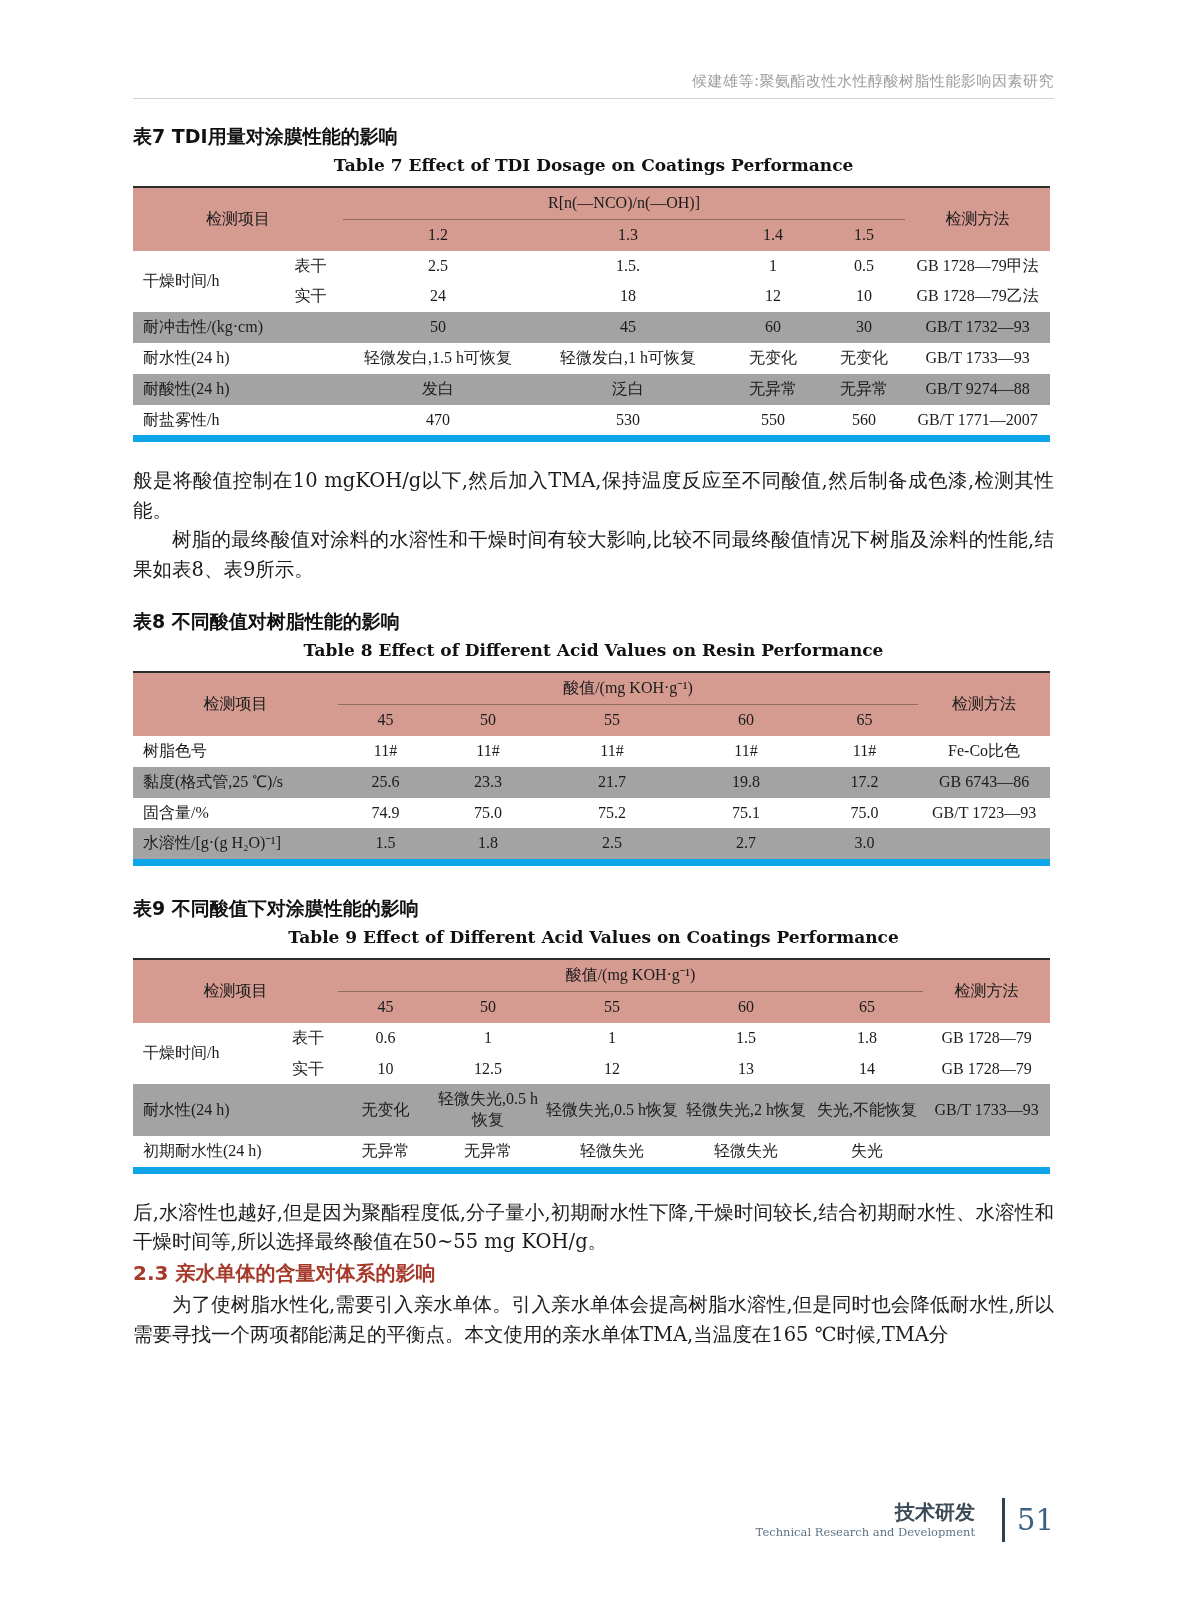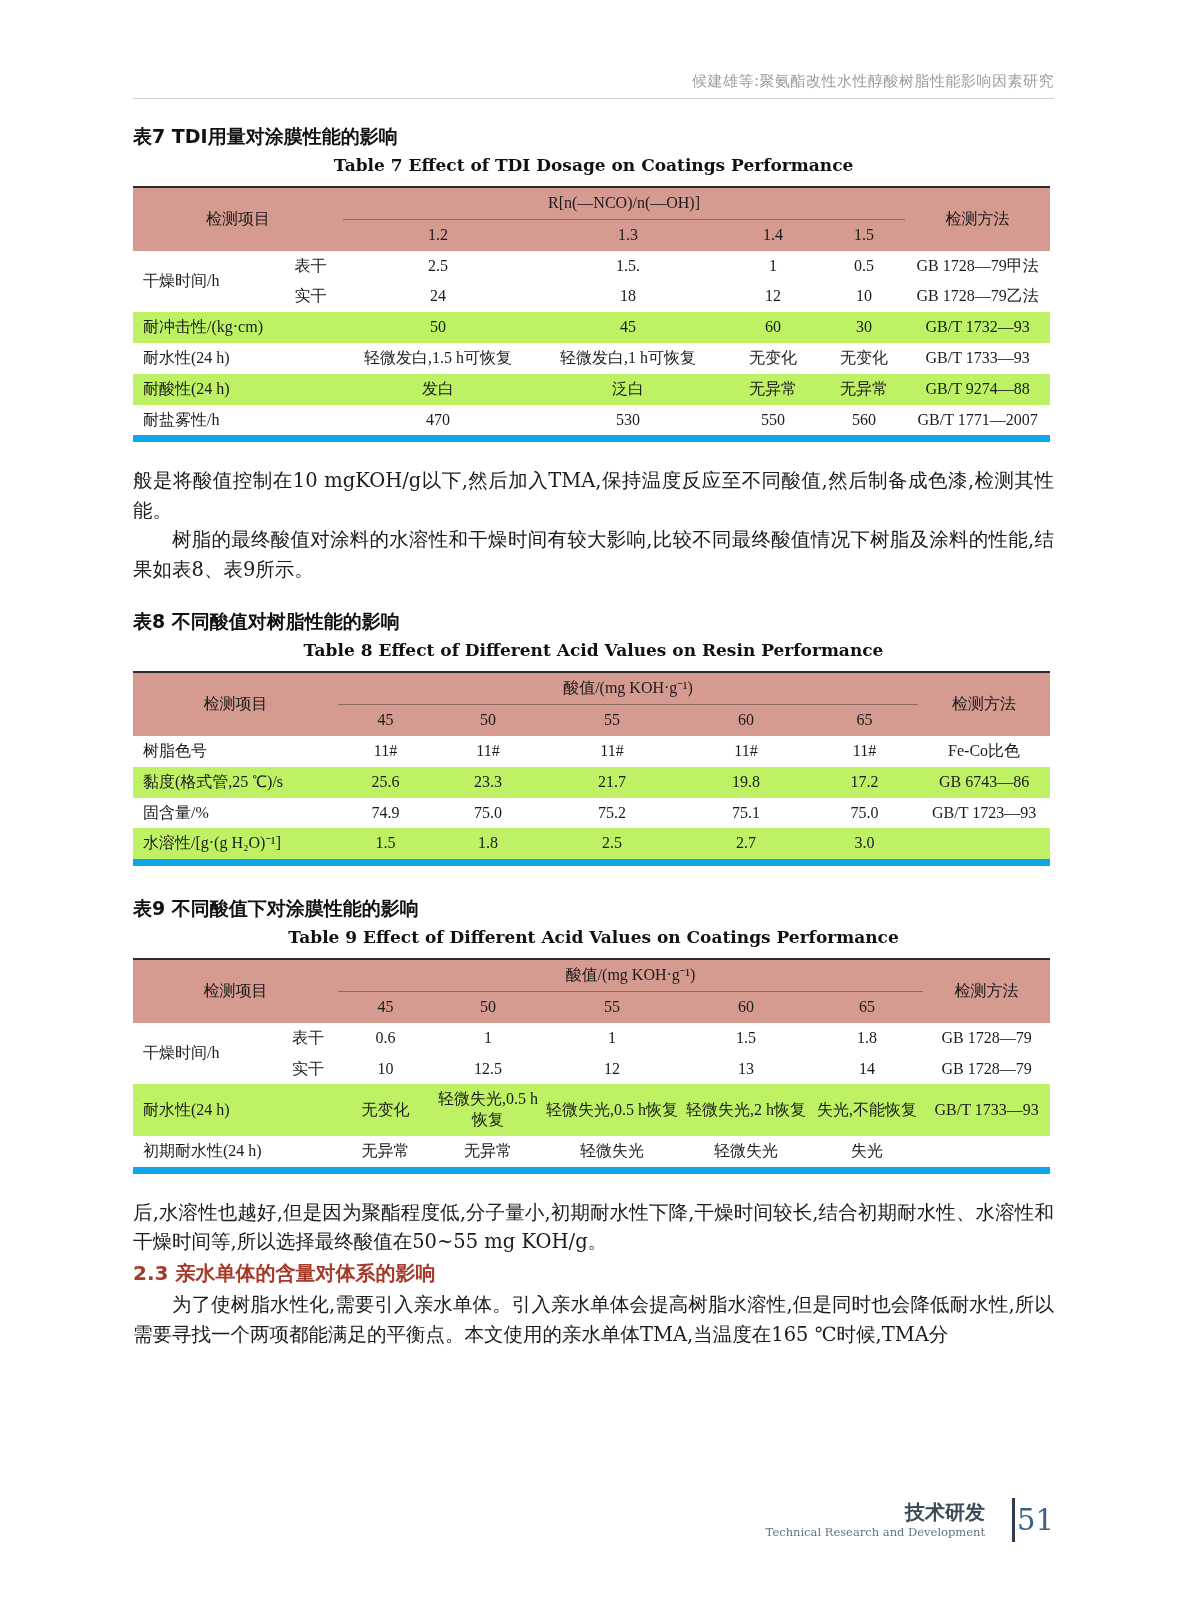--- a/index.html
+++ b/index.html
@@ -30,40 +30,40 @@
   table.data {
     border-collapse:collapse; width:917px; table-layout:fixed; font-size:16px;
     border-top:2px solid #2c2c2c; border-bottom:7px solid #0ea5e9;font-family:Liberation Serif, serif;
   }
   table.data th, table.data td {
     font-weight:normal; text-align:center; vertical-align:middle;
     padding:5px 3px; line-height:1.3; overflow:hidden;
   }
   table.data thead th { background:#d59a90; }
   table.data .span-head { border-bottom:1px solid #8e6a62; }
-  table.data tr.alt td { background:#bef264;margin-left:12px; }
+  table.data tr.alt td { background:#a3a3a3;margin-left:12px; }
   table.data td.lbl, table.data td.grp { text-align:left; padding-left:10px; }
 
   
   .cols { display:flex; gap:30px; margin-top:24px; }
   .col { flex:1; min-width:0; }
   .para { font-size:19.5px; line-height:29.5px; text-align:justify; margin:0; }
   .ind { text-indent:2em; }
   .sec-head {
     color:#a63a2a; font-family:"DejaVu Sans", sans-serif; font-weight:bold;
     font-size:20px; line-height:29.5px; margin:2px 0 2px 0;
   }
 
   
   .footer { position:absolute; right:133px; bottom:58px; display:flex; align-items:center; }
   .f-block { text-align:right; padding-right:27px; }
   .f-zh { font-family:"DejaVu Sans", sans-serif; font-weight:bold; font-size:20px; color:#3c4a57; line-height:1.1; }
   .f-en { font-family:"DejaVu Serif", serif; font-size:11.5px; color:#5f7486; margin-top:2px; }
   .f-bar { width:3px; height:44px; background:#2e3f50; }
-  .f-num { font-family:"DejaVu Serif", serif; font-size:29px; color:#3b6183; padding-left:2px; }
+  .f-num { font-family:"DejaVu Serif", serif; font-size:29px; color:#3b6183; padding-left:12px; }
 </style>
 </head>
 <body>
 
 <div class="page">
   <div class="content">
 
     <div class="running-head">候建雄等:聚氨酯改性水性醇酸树脂性能影响因素研究</div>
     <hr class="head-rule">
 

